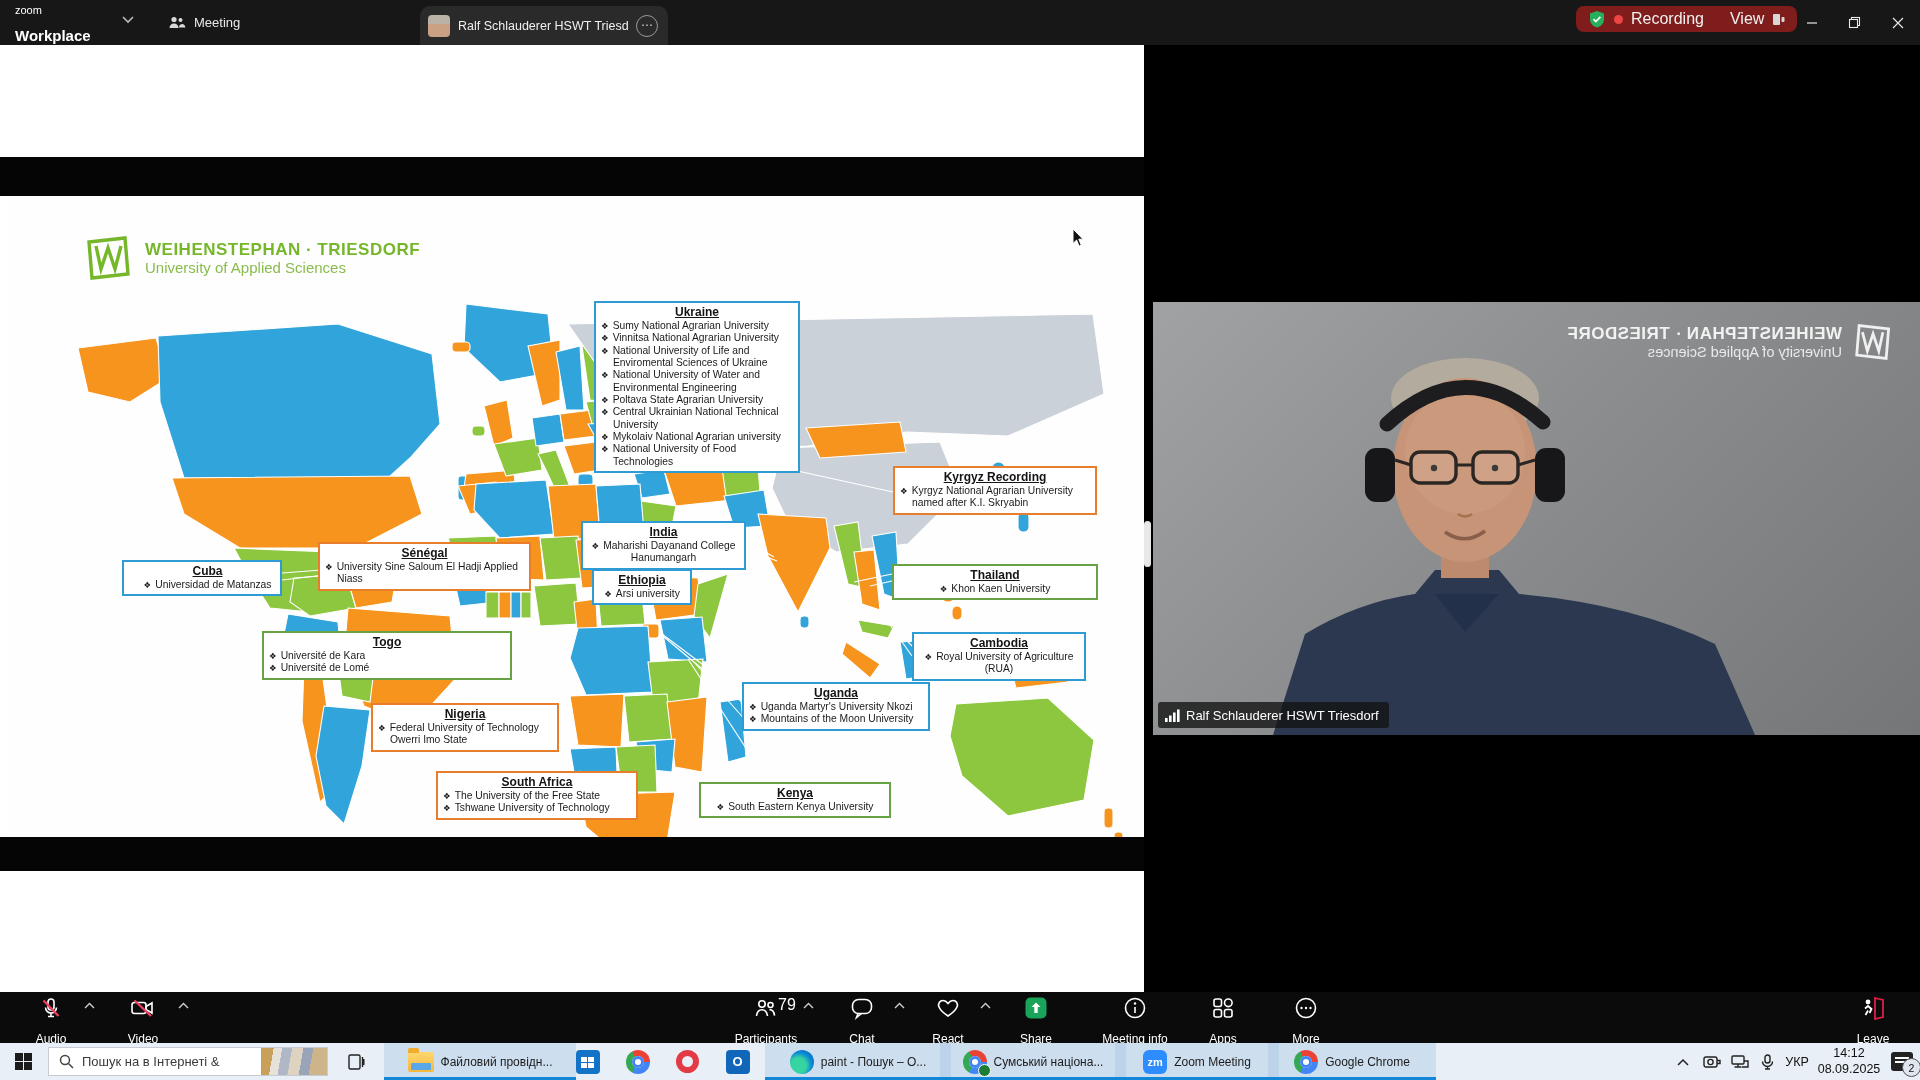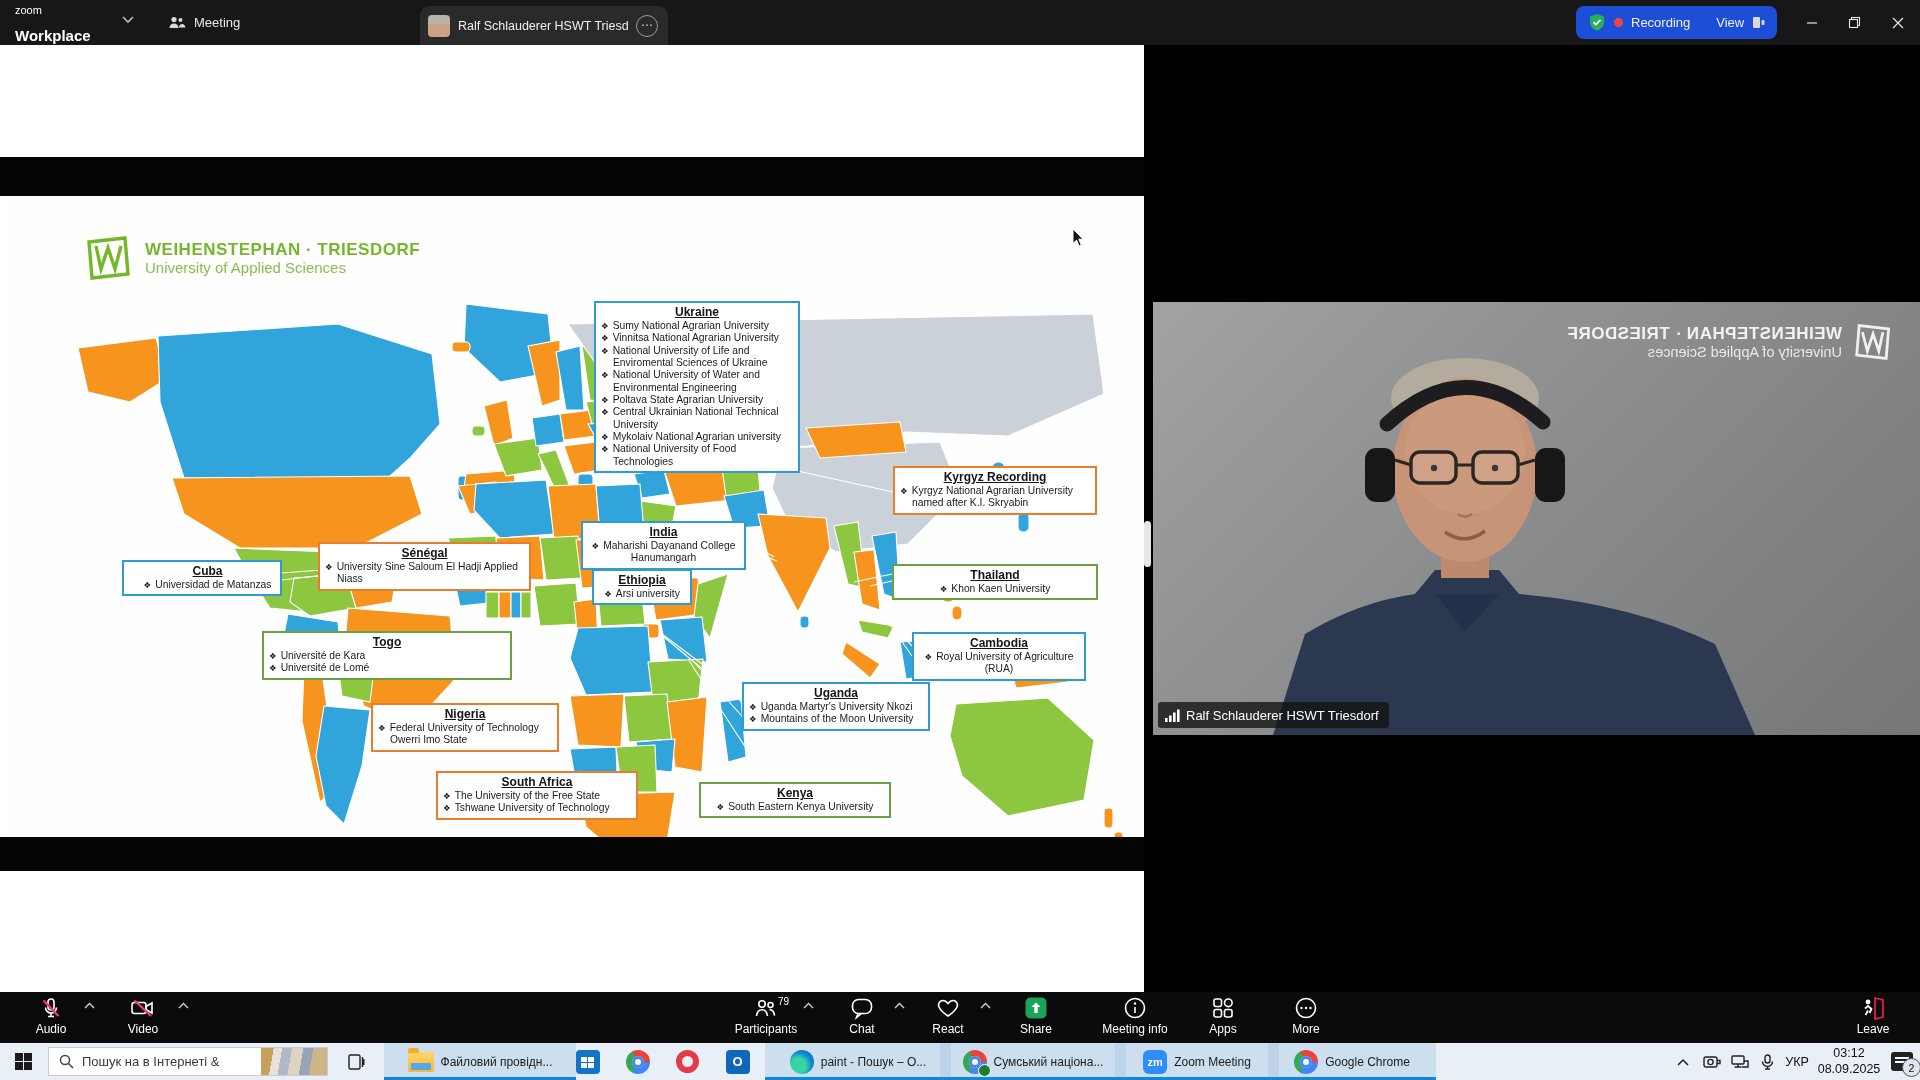--- a/index.html
+++ b/index.html
@@ -14,22 +14,22 @@
   .brand .b2{font-size:15px;font-weight:700;margin-top:12px;}
   .chev-dn{left:122px;top:16px;}
   .tab-meeting{left:168px;top:0;height:45px;display:flex;align-items:center;gap:8px;color:#e8e8e8;font-size:13px;}
   .tab-active{left:420px;top:6px;width:248px;height:39px;background:#2a2a2a;border-radius:10px 10px 0 0;
               display:flex;align-items:center;gap:8px;padding:0 8px;box-sizing:border-box;color:#f0f0f0;font-size:12.5px;}
   .avatar{width:22px;height:22px;border-radius:4px;flex:0 0 22px;
           background:linear-gradient(180deg,#b9b2a6 0 40%,#caa183 40% 100%);}
   .tab-title{white-space:nowrap;overflow:hidden;max-width:170px;}
   .tab-more{width:20px;height:20px;border:1px solid #9a9a9a;border-radius:50%;color:#d8d8d8;
             font-size:12px;line-height:18px;text-align:center;flex:0 0 20px;}
-  .rec-pill{left:1576px;top:6px;height:33px;background:#1d4ed8;border-radius:8px;display:flex;
-            align-items:center;gap:8px;padding:0 12px;color:#f0f0f0;font-size:13px;}
+  .rec-pill{left:1576px;top:6px;height:26px;background:#7f1d1d;border-radius:8px;display:flex;
+            align-items:center;gap:8px;padding:0 12px;color:#f0f0f0;font-size:16px;}
   .rec-dot{width:9px;height:9px;border-radius:50%;background:#ef4444;}
   .winbtn{top:0;width:43px;height:45px;display:flex;align-items:center;justify-content:center;color:#e8e8e8;}
 
   
   #canvas{left:0;top:45px;width:1144px;height:947px;background:#fff;}
   .band{left:0;width:1144px;background:#050505;}
   #slide{left:8px;top:196px;width:1136px;height:641px;background:#fefefe;}
   .hswt{left:77px;top:40px;display:flex;align-items:center;gap:14px;}
   .hswt-t1{color:#76b72a;font-weight:700;font-size:17px;letter-spacing:.5px;line-height:1.15;}
   .hswt-t2{color:#8abc4d;font-size:15px;line-height:1.15;}
@@ -55,24 +55,24 @@
          background:linear-gradient(135deg,#a0a2a4 0%,#8b8d8f 45%,#747678 100%);}
   .mirror{position:absolute;right:28px;top:22px;display:flex;align-items:center;gap:12px;
           transform:scaleX(-1);color:#f2f2f2;}
   .mir-t1{font-weight:700;font-size:17px;letter-spacing:.5px;}
   .mir-t2{font-size:14.5px;color:#e9e9e9;}
   .nametag{position:absolute;left:5px;top:400px;height:26px;background:rgba(18,18,18,.78);border-radius:3px;
            display:flex;align-items:center;gap:6px;padding:0 10px 0 7px;color:#fff;font-size:13px;white-space:nowrap;}
 
   
   #toolbar{left:0;top:992px;width:1920px;height:51px;background:#0b0b0b;}
-  .tbtn{position:absolute;top:996px;display:flex;flex-direction:column;align-items:center;gap:2px;color:#fff;}
+  .tbtn{position:absolute;top:996px;display:flex;flex-direction:column;align-items:center;gap:12px;color:#fff;}
   .tlabel{font-size:12px;color:#fff;white-space:nowrap;}
   .tchev{position:absolute;color:#d0d0d0;font-size:10px;}
-  .pcount{position:absolute;font-size:10px;color:#fff;}
+  .pcount{position:absolute;font-size:16px;color:#fff;}
 
   
   #taskbar{left:0;top:1043px;width:1920px;height:37px;background:#e9eff6;display:flex;align-items:center;}
   .tb{position:absolute;top:1043px;height:37px;display:flex;align-items:center;justify-content:center;}
   .tbgroup{gap:7px;padding:0 8px;font-size:12px;color:#1c1c1c;white-space:nowrap;}
   .tbactive{background:rgba(160,195,225,.38);box-shadow:inset 0 -3px 0 #1287d8;}
   .searchbox{left:48px;top:1047px;width:280px;height:29px;background:#fff;border:1px solid #c7ccd2;
              display:flex;align-items:center;gap:8px;padding:0 0 0 10px;box-sizing:border-box;
              font-size:13px;color:#3a3a3a;overflow:hidden;}
   .searchimg{margin-left:auto;width:66px;height:27px;flex:0 0 66px;
@@ -610,21 +610,21 @@
     <svg width="13" height="16" viewBox="0 0 13 16" fill="none" stroke="#222" stroke-width="1.4">
         <rect x="4" y="1" width="5" height="8" rx="2.5"></rect>
         <path d="M1.5 7.5a5 5 0 0 0 10 0M6.5 12.5V15M4 15h5"></path>
       </svg>
   </div>
   <div class="tb tray" style="left:1780px;width:34px">
       <span>УКР</span>
     </div>
   <div class="tb tray" style="left:1814px;width:70px">
     <div class="clock">
-      <div>03:12</div>
+      <div>14:12</div>
       <div>08.09.2025</div>
     </div>
   </div>
   <div class="tb" style="left:1884px;width:36px">
     <span class="notif">
         <span class="nbadge">2</span>
       </span>
   </div>
 
 </div>

